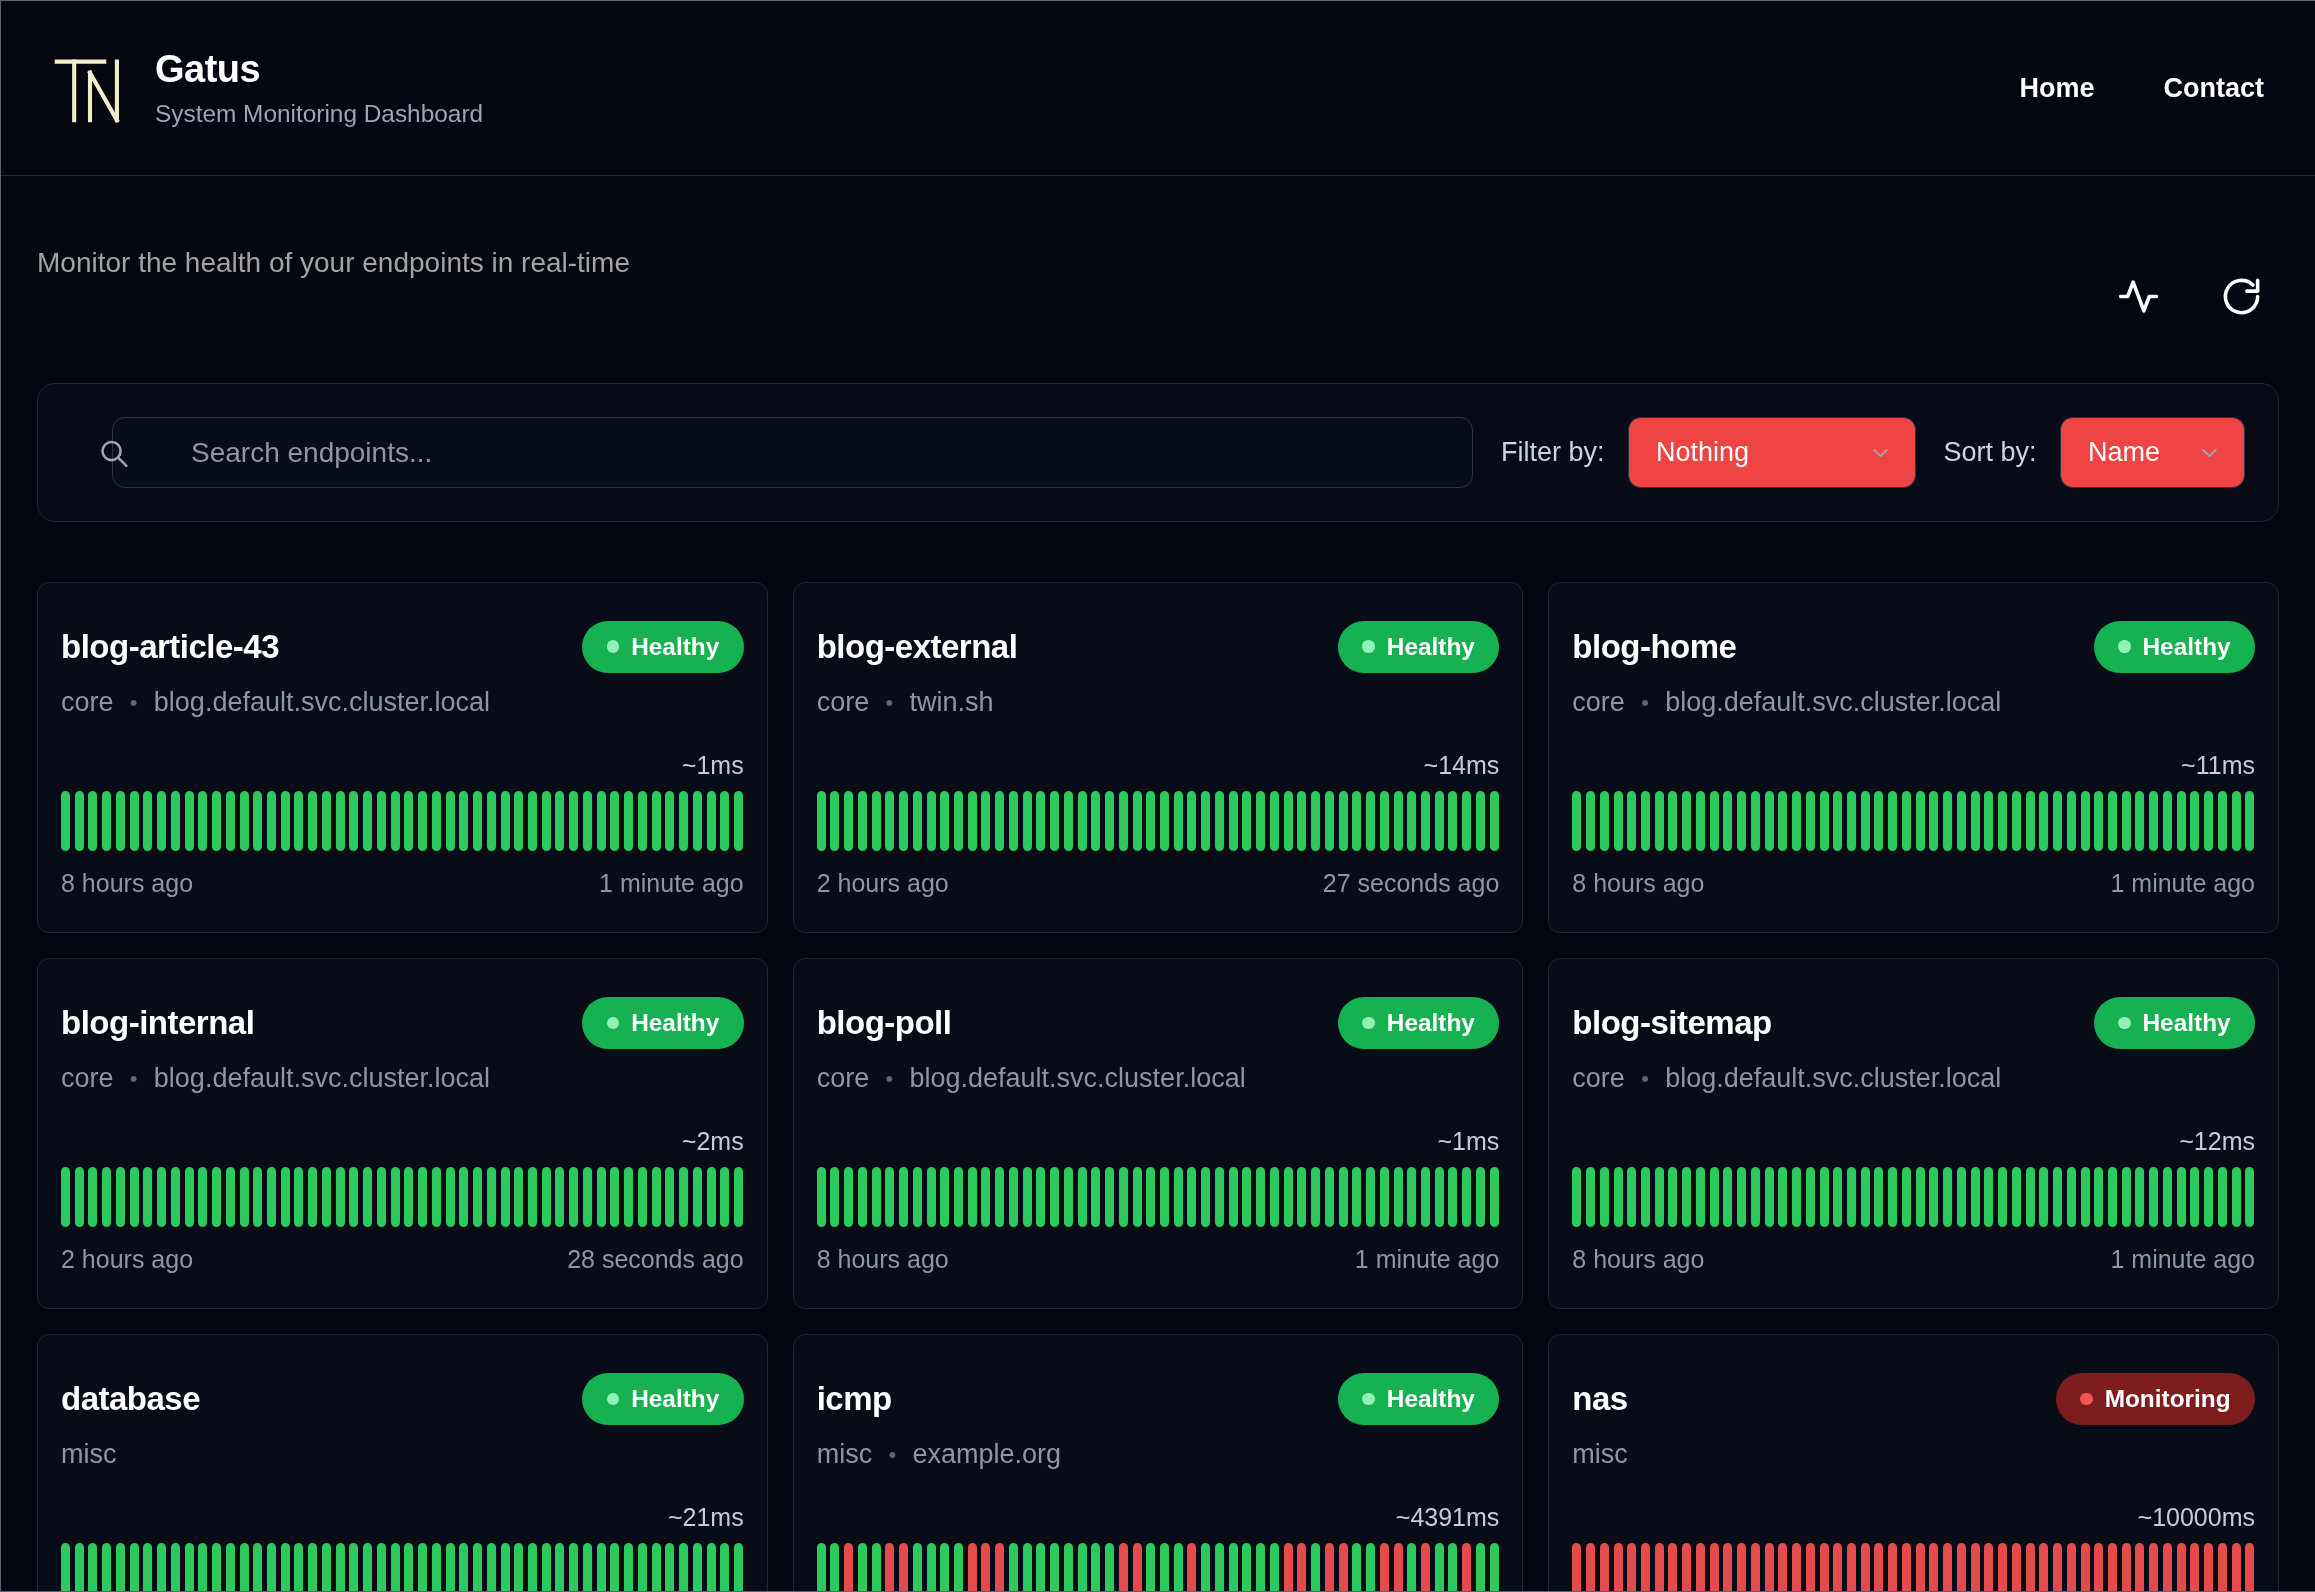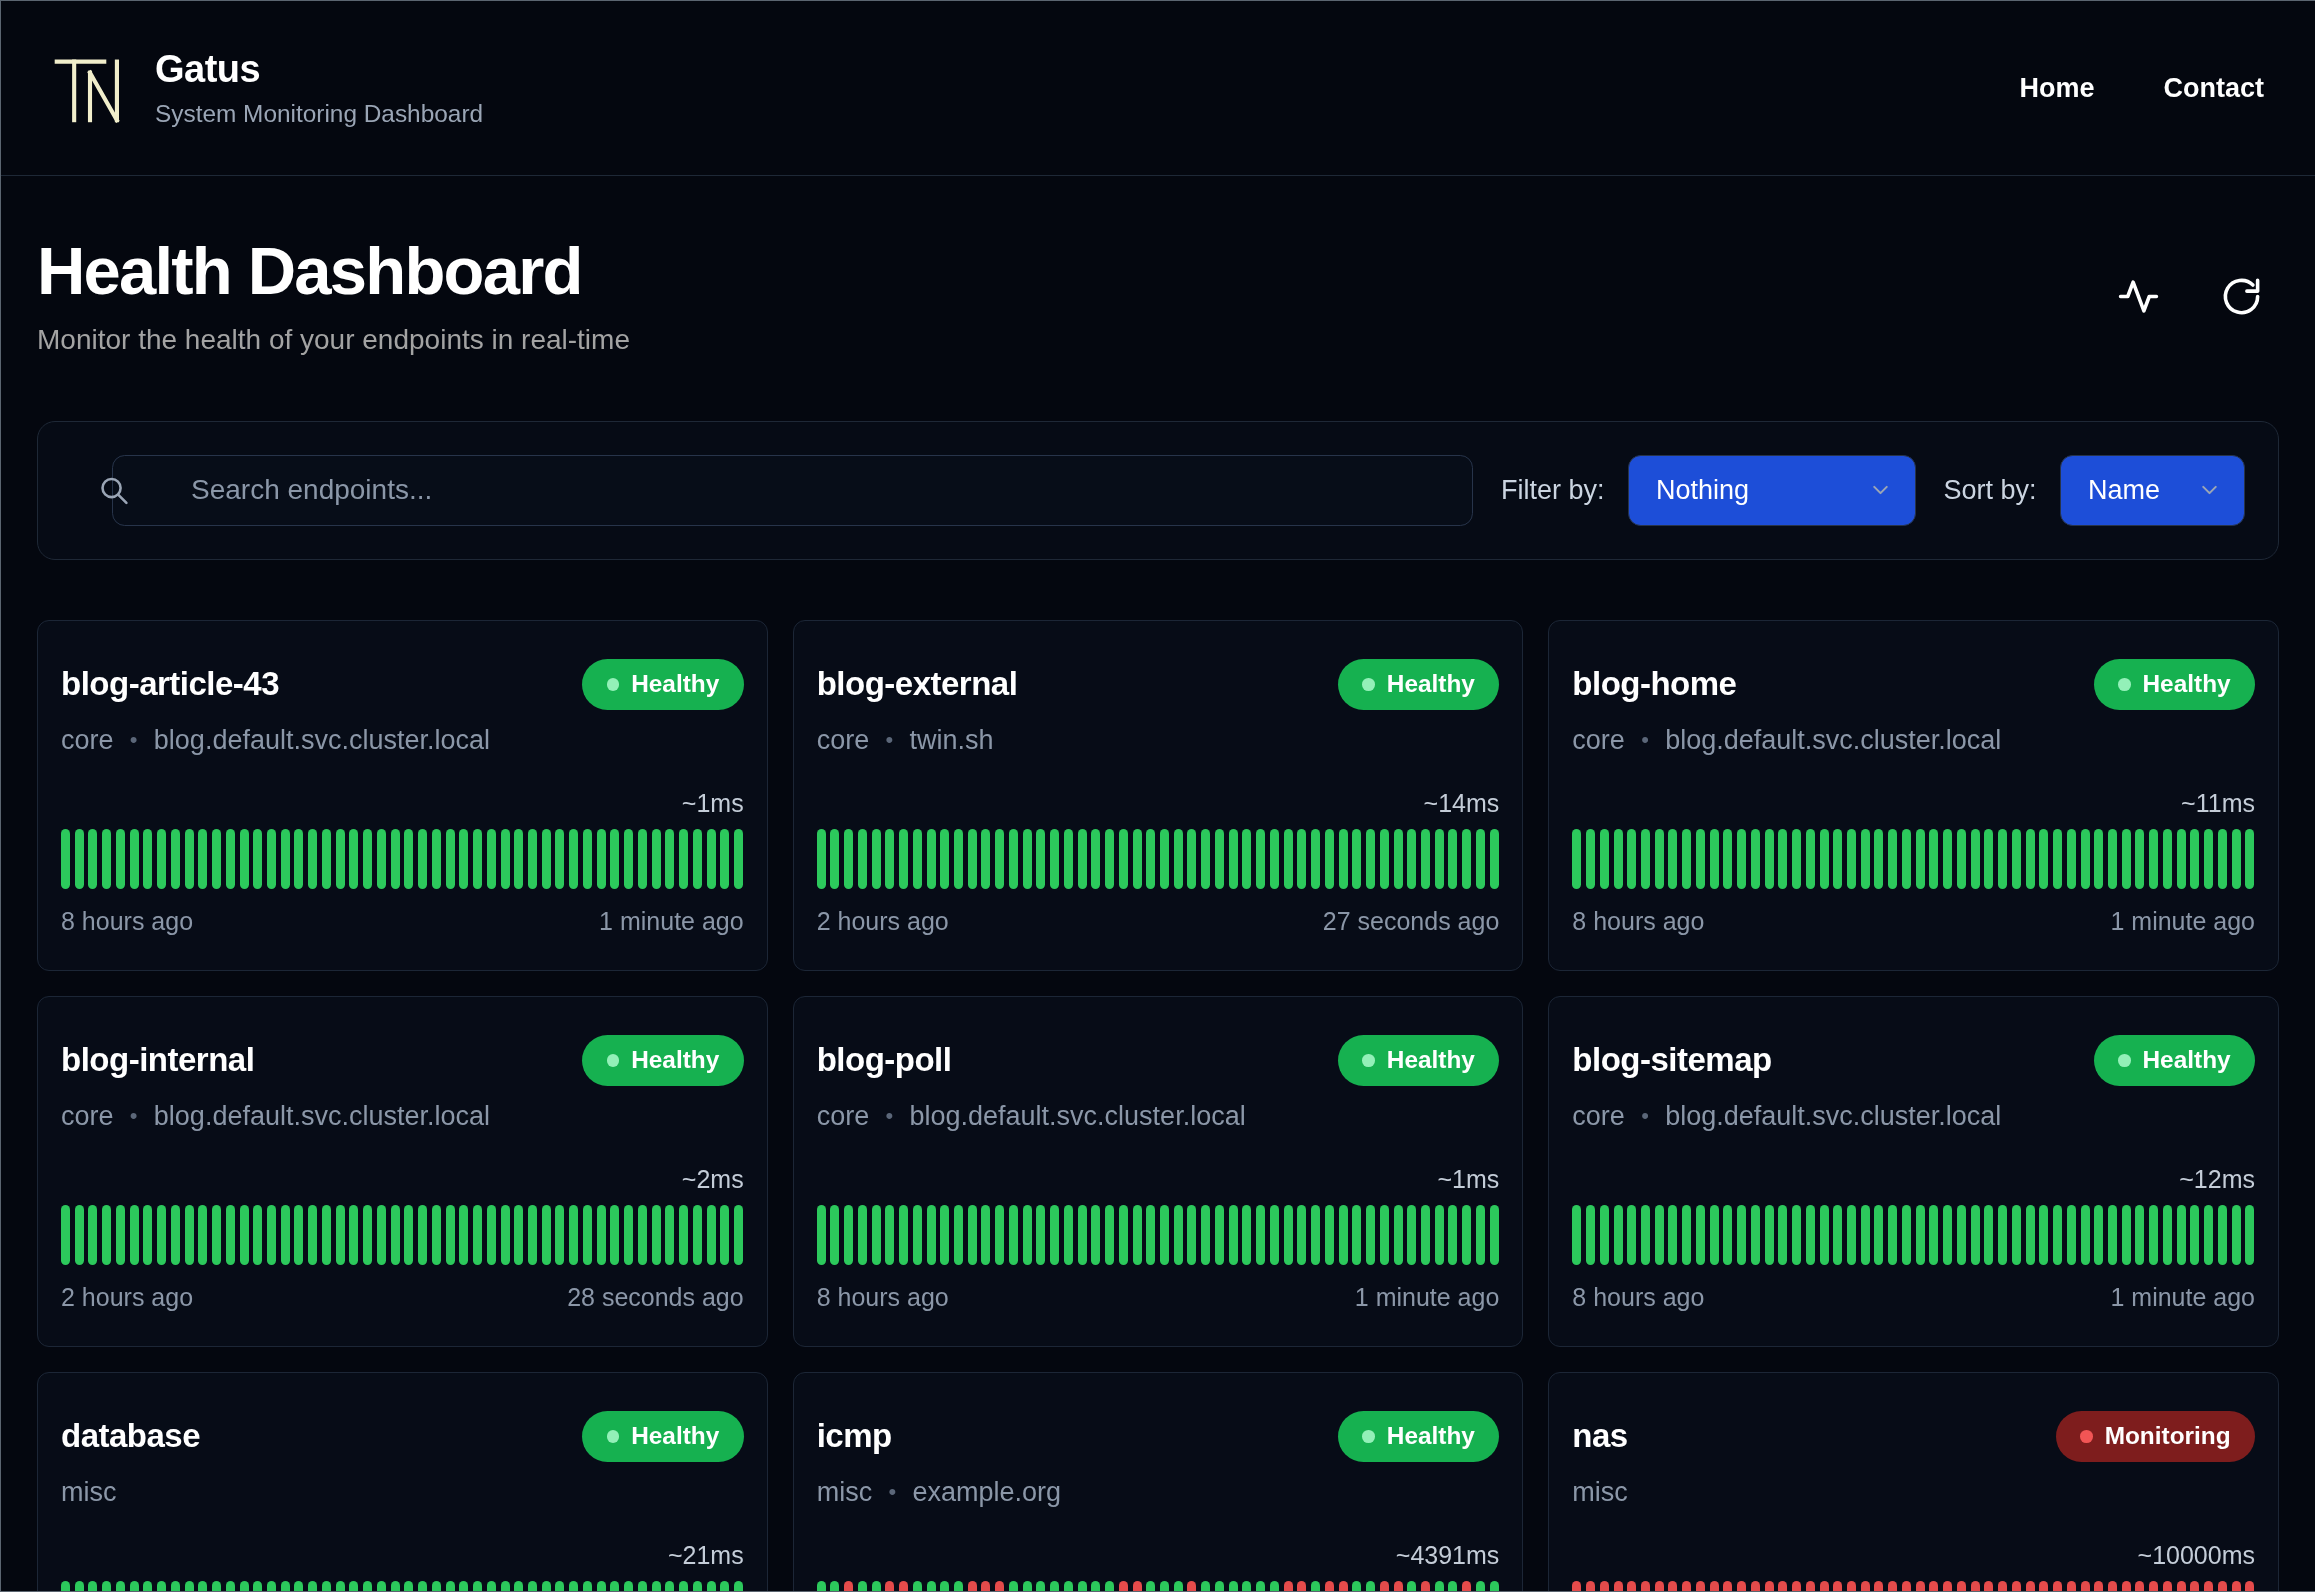--- a/index.html
+++ b/index.html
@@ -61,21 +61,21 @@
     padding: 0 27px 0 78px;
     outline: none;
   }
   .search-input::placeholder { color: #8b97a8; }
   .tb-label { font-size: 27px; color: #cbd5e1; white-space: nowrap; margin-left: 4px; }
   .select {
     position: relative;
     height: 71px;
     border: 0.9px solid #27344a;
     border-radius: 12.7px;
-    background: #1d4ed8;
+    background: #ef4444;
     display: flex; align-items: center;
     font-size: 27px; color: #ffffff;
     padding: 0 71px 0 27px;
     cursor: pointer;
     white-space: nowrap;
   }
   .select svg {
     position: absolute; right: 22px; top: 50%; transform: translateY(-50%);
     width: 25px; height: 25px; color: #9aa5b5;
   }
@@ -138,21 +138,20 @@
   <nav class="top-nav">
     <a>Home</a>
     <a>Contact</a>
   </nav>
 </header>
 
 <main class="main">
 
   <div class="heading-row">
     <div>
-      <h1 class="page-title">Health Dashboard</h1>
       <div class="page-sub">Monitor the health of your endpoints in real-time</div>
     </div>
     <div class="heading-icons">
       <svg viewBox="0 0 24 24" fill="none" stroke="currentColor" stroke-width="2" stroke-linecap="round" stroke-linejoin="round">
         <polyline points="2 12 6 12 9 4 15 20 18 12 22 12"></polyline>
       </svg>
       <svg viewBox="0 0 24 24" fill="none" stroke="currentColor" stroke-width="2" stroke-linecap="round" stroke-linejoin="round">
         <path d="M21 12a9 9 0 1 1-2.64-6.36"></path>
         <polyline points="21 3 21 9 15 9"></polyline>
       </svg>

